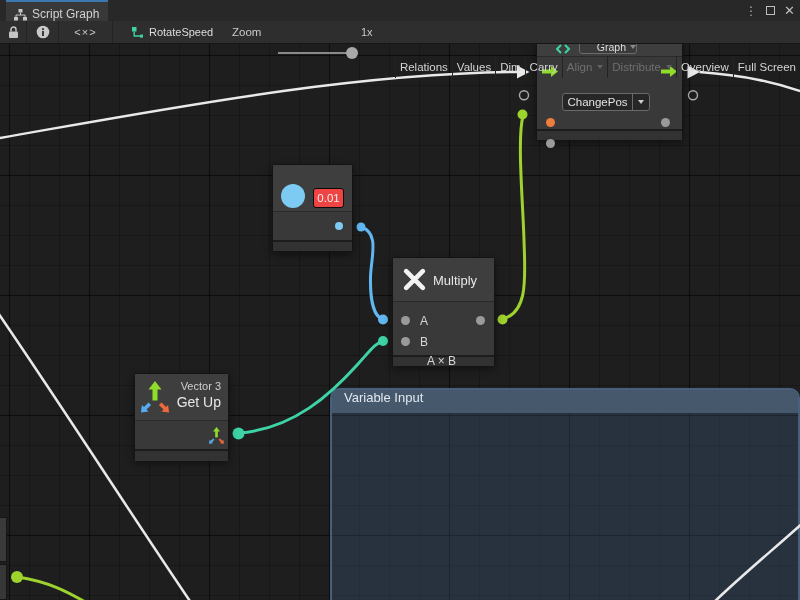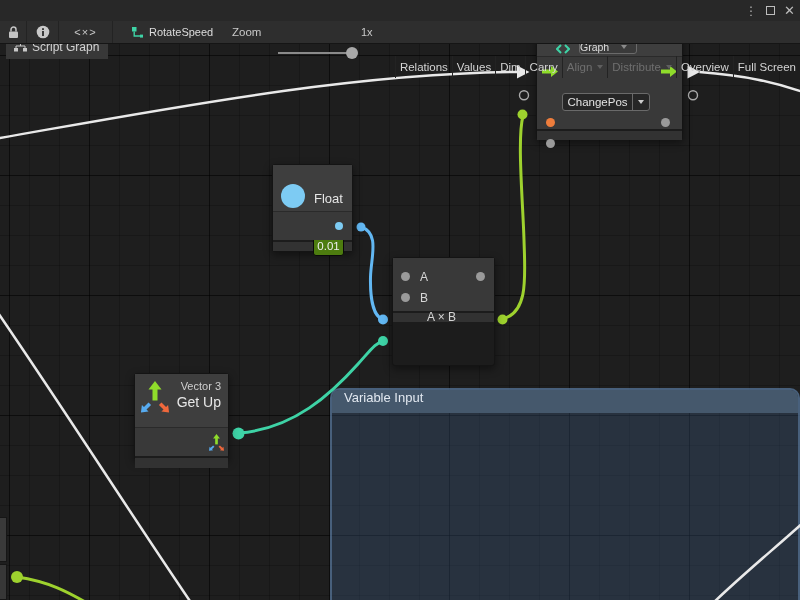--- a/index.html
+++ b/index.html
@@ -12,21 +12,21 @@
     background-image:
       repeating-linear-gradient(90deg, rgba(0,0,0,.45) 0 1px, transparent 1px 120px),
       repeating-linear-gradient(0deg,  rgba(0,0,0,.45) 0 1px, transparent 1px 120px),
       repeating-linear-gradient(90deg, rgba(0,0,0,.20) 0 1px, transparent 1px 30px),
       repeating-linear-gradient(0deg,  rgba(0,0,0,.20) 0 1px, transparent 1px 30px);
     background-position: 89px 0, 0 56px, 29px 0, 0 26px; }
 
   
   #tabbar { position:absolute; left:0; top:0; width:800px; height:21px; background:#282828; z-index:50; }
   #tab { position:absolute; left:6px; top:0; width:102px; height:21px; background:#383838;
-    border-top:2px solid #3c78b0; display:flex; align-items:flex-start; gap:5px; padding-left:8px;margin-top:38px; }
+    border-top:2px solid #3c78b0; display:flex; align-items:flex-end; gap:5px; padding-left:8px; }
   #tab span { font-size:12px; color:#d2d2d2; }
   .winicons { position:absolute; right:5px; top:0; height:21px; display:flex; align-items:center; gap:9px; z-index:51; }
   .winicons .dots { color:#b5b5b5; font-size:12px; line-height:1; }
   .winicons .maxbox { width:9px; height:9px; border:1.5px solid #bdbdbd; }
   .winicons .closex { color:#bdbdbd; font-size:13px; line-height:1; }
 
   #toolbar { position:absolute; left:0; top:21px; width:800px; height:23px; background:#2e2e2e;
     border-bottom:1px solid #151515; z-index:50; color:#d4d4d4; font-size:11.5px; }
   .tbseg { position:absolute; top:0; height:22px; display:flex; align-items:center; justify-content:center;
     border-right:1px solid #232323; }
@@ -61,29 +61,29 @@
   .nbody { background:#393939; position:relative; }
   .nfoot { background:#323232; margin-top:2px; }
   .pdot { position:absolute; width:9px; height:9px; border-radius:50%; background:#9a9a9a; }
   .pdot.orange { background:#ee7d3c; }
   .pdot.blue { background:#7dcbf3; width:8px; height:8px; }
   .plabel { position:absolute; font-size:12px; color:#d6d6d6; }
   .ntitle { font-size:13px; color:#e6e6e6; }
 
   
   .kindbtn { position:absolute; left:42px; top:8px; width:58px; height:15px; background:#3a3a3a;
-    border:1px solid #6a6a6a; border-radius:3px; display:flex; align-items:center; justify-content:flex-start; gap:12px; }
+    border:1px solid #6a6a6a; border-radius:3px; display:flex; align-items:center; justify-content:flex-end; gap:4px; }
   .kindbtn span { font-size:10.5px; color:#dddddd; }
   .vardd { position:absolute; left:25px; top:36px; width:88px; height:18px; background:#262626;
     border:1px solid #6a6a6a; border-radius:3px; display:flex; }
   .vardd .vtxt { flex:1; display:flex; align-items:center; justify-content:center; font-size:11.5px; color:#e2e2e2; }
   .vardd .varr { width:17px; border-left:1px solid #6a6a6a; display:flex; align-items:center; justify-content:center; }
 
-  .valbox { position:absolute; left:40px; top:23px; width:31px; height:20px; background:#4d7c0f;
-    border:1px solid #0a0a0a; border-radius:3px; display:flex; align-items:center; justify-content:center;margin-top:48px; }
+  .valbox { position:absolute; left:40px; top:23px; width:31px; height:20px; background:#ef4444;
+    border:1px solid #0a0a0a; border-radius:3px; display:flex; align-items:center; justify-content:center; }
   .valbox span { font-size:11.5px; color:#efefef; }
 
   svg { display:block; }
   #wires { position:absolute; inset:0; z-index:5; pointer-events:none; }
   .sliver { position:absolute; z-index:10; background:#3a3a3a; border:1px solid #161616; border-left:none; }
 </style>
 </head>
 <body>
 
 <div id="canvas"></div>
@@ -168,33 +168,39 @@
       <span>0.01</span>
     </div>
   </div>
   <div class="nbody" style="height:28px;">
     <span class="pdot blue" style="left:62px;top:10px;"></span>
   </div>
   <div class="nfoot" style="height:9px;"></div>
 </div>
 
 <div class="node" style="left:392px;top:257px;width:103px;height:109px;">
+  <div class="nhead" style="height:44px;">
+    <svg class="abs" style="left:9px;top:9px;" width="25" height="25" viewBox="0 0 24 24">
+      <path d="M4 4 L20 20 M20 4 L4 20" stroke="#f2f2f2" stroke-width="4.5" stroke-linecap="round" fill="none"></path>
+    </svg>
+    <span class="ntitle abs" style="left:40px;top:15px;">Multiply</span>
+  </div>
   <div class="nbody" style="height:53px;">
     <span class="pdot" style="left:7.5px;top:14px;"></span>
     <span class="plabel" style="left:27px;top:12px;">A</span>
     <span class="plabel" style="left:34px;top:12px;margin-top:40px;">A × B</span>
     <span class="pdot" style="left:82.5px;top:14px;"></span>
     <span class="pdot" style="left:7.5px;top:34.5px;"></span>
     <span class="plabel" style="left:27px;top:32.5px;">B</span>
   </div>
   <div class="nfoot" style="height:9px;"></div>
 </div>
 
 <div class="node" style="left:134px;top:373px;width:95px;height:87px;">
-  <div class="nhead" style="height:54px;">
+  <div class="nhead" style="height:47px;">
     <svg class="abs" style="left:6px;top:5px;" width="28" height="34" viewBox="0 0 28 34">
       <g transform="translate(14,13)" fill="#8fdc2b">
           <polygon points="0,-11 -6.5,-2.5 6.5,-2.5"></polygon>
           <rect x="-2.5" y="-3.5" width="5" height="12"></rect>
         </g>
       <g transform="translate(5.5,28) rotate(-135) scale(0.72)" fill="#57abf0">
           <polygon points="0,-11 -6.5,-2.5 6.5,-2.5"></polygon>
           <rect x="-2.5" y="-3.5" width="5" height="10"></rect>
         </g>
       <g transform="translate(22.5,28) rotate(135) scale(0.72)" fill="#f0683c">

